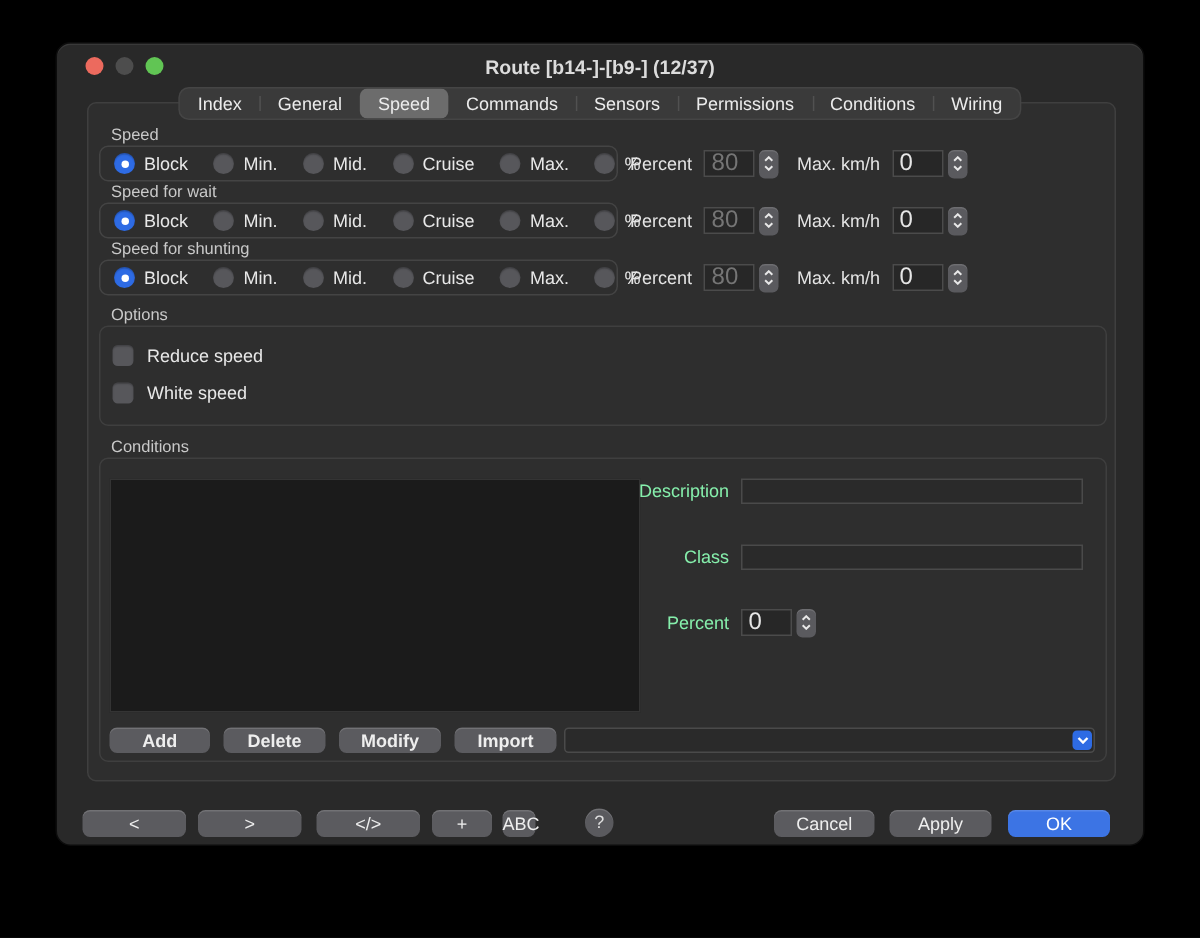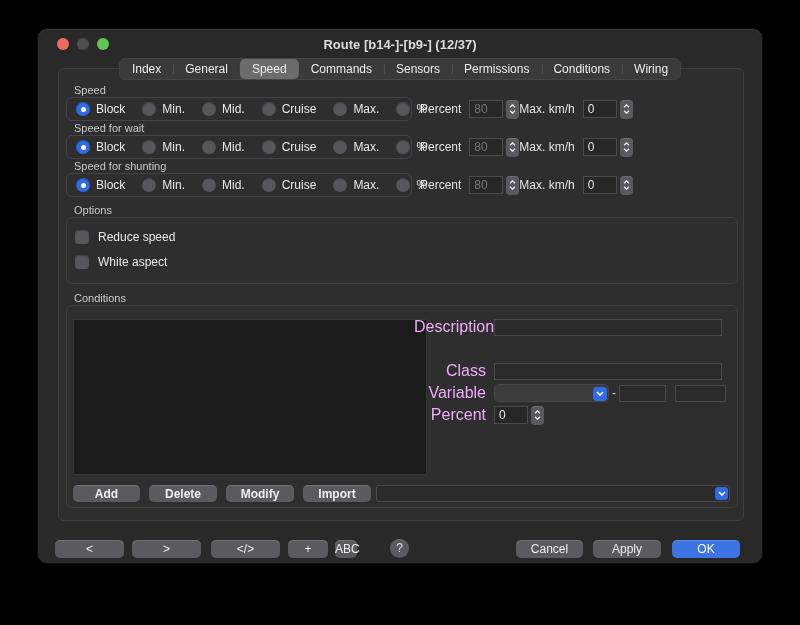--- a/index.html
+++ b/index.html
@@ -44,44 +44,44 @@
   .rlabel { font-size:12px; color:#e8e8e8; }
   .radio { width:14px; height:14px; border-radius:50%; background:#57575b;
            box-shadow: inset 0 1px 1px rgba(0,0,0,0.25); position:relative; flex:none; }
   .radio.sel { background:#2e6be4; }
   .radio.sel::after { content:""; position:absolute; left:4.5px; top:4.5px;
            width:5px; height:5px; border-radius:50%; background:#fff; }
 
   .fieldrow { position:absolute; left:361px; height:24px; display:flex; align-items:center; }
   .flabel { font-size:12px; color:#e4e4e4; }
   .nfield { width:34px; height:18px; margin-left:8px; background:#272727;
-            border:1px solid #4b4b4b; font-size:12px; color:#e6e6e6;
+            border:1px solid #4b4b4b; font-size:16px; color:#e6e6e6;
             line-height:16px; padding-left:4px; }
   .nfield.dim { color:#757575; }
-  .maxlbl { }
+  .maxlbl { margin-left:12px; }
   .stepper { width:13px; height:19px; margin-left:3px; background:#5a5a5e;
              border-radius:4px; display:flex; flex-direction:column;
              align-items:center; justify-content:center; gap:2px; flex:none;
              box-shadow: inset 0 1px 0 rgba(255,255,255,0.12); }
 
   .groupbox { position:absolute; border:1px solid #3f3f3f; border-radius:6px; }
 
   .check { width:14px; height:14px; border-radius:3.5px; background:#57575b;
            box-shadow: inset 0 1px 1px rgba(0,0,0,0.25); flex:none; }
   .optrow { position:absolute; left:8px; display:flex; align-items:flex-start; gap:9px; }
   .olabel { font-size:12px; color:#e8e8e8; }
   .aspectbox { position:absolute; left:102px; top:33px; width:119px; height:22px;
                border:1px solid #444; border-radius:6px; display:flex;
                align-items:center; padding-left:8px; gap:14px; }
 
   
   .condlist { position:absolute; left:6px; top:13px; width:354px; height:156px;
               background:#1b1b1b; border:1px solid #343434; }
   .frow { position:absolute; height:18px; display:flex; align-items:center; }
-  .frow .lab { width:80px; text-align:right; font-size:16px; color:#f0abfc;
+  .frow .lab { width:80px; text-align:right; font-size:12px; color:#86efac;
                padding-right:8px; flex:none; }
   .tfield { height:17px; background:#2a2a2a; border:1px solid #4a4a4a; }
   .combo { position:relative; height:18px; background:#3c3c3c; border:1px solid #474747;
            border-radius:5px; }
   .combo .cbtn { position:absolute; right:1.5px; top:1.5px; width:14px; height:14px;
            border-radius:4px; background:#2e6be4; display:flex;
            align-items:center; justify-content:center; }
   .dash { font-size:12px; color:#cfcfcf; margin:0 3px; }
 
   .btn { background:#5b5b5f; border:none; border-radius:5px; color:#eee; font-size:12px;
@@ -280,54 +280,40 @@
       </div>
 
       <div class="seclabel" style="top:135px">Options</div>
       <div class="groupbox" style="left:7px; top:148px; width:672px; height:67px;">
         <div class="optrow" style="top:12px">
           <span class="check"></span>
           <span class="olabel">Reduce speed</span>
         </div>
         <div class="optrow" style="top:37px">
           <span class="check"></span>
-          <span class="olabel">White aspect</span>
+          <span class="olabel">White speed</span>
         </div>
       </div>
 
       <div class="seclabel" style="top:223px">Conditions</div>
       <div class="groupbox" style="left:7px; top:236px; width:672px; height:203px;">
 
         <div class="condlist"></div>
 
         <div class="frow" style="left:347px; top:12px;">
           <span class="lab">Description</span>
           <span class="tfield" style="width:228px"></span>
         </div>
 
 
         <div class="frow" style="left:347px; top:56px;">
           <span class="lab">Class</span>
           <span class="tfield" style="width:228px"></span>
         </div>
 
-        <div class="frow" style="left:347px; top:78px;">
-          <span class="lab">Variable</span>
-          <span class="combo" style="width:115px">
-            <span></span>
-            <span class="cbtn">
-              <svg width="8" height="5" viewBox="0 0 8 5">
-                  <path d="M1 1 L4 4 L7 1" stroke="#fff" stroke-width="1.6" fill="none"></path>
-                </svg>
-            </span>
-          </span>
-          <span class="dash">-</span>
-          <span class="tfield" style="width:47px"></span>
-          <span class="tfield" style="width:51px; margin-left:9px"></span>
-        </div>
 
         <div class="frow" style="left:347px; top:100px;">
           <span class="lab">Percent</span>
           <span class="nfield" style="margin-left:0">0</span>
           <span class="stepper">
             <svg width="7" height="4" viewBox="0 0 8 5">
                 <path d="M1 4 L4 1 L7 4" stroke="#e8e8e8" stroke-width="1.6" fill="none"></path>
               </svg>
             <svg width="7" height="4" viewBox="0 0 8 5">
                 <path d="M1 1 L4 4 L7 1" stroke="#e8e8e8" stroke-width="1.6" fill="none"></path>

